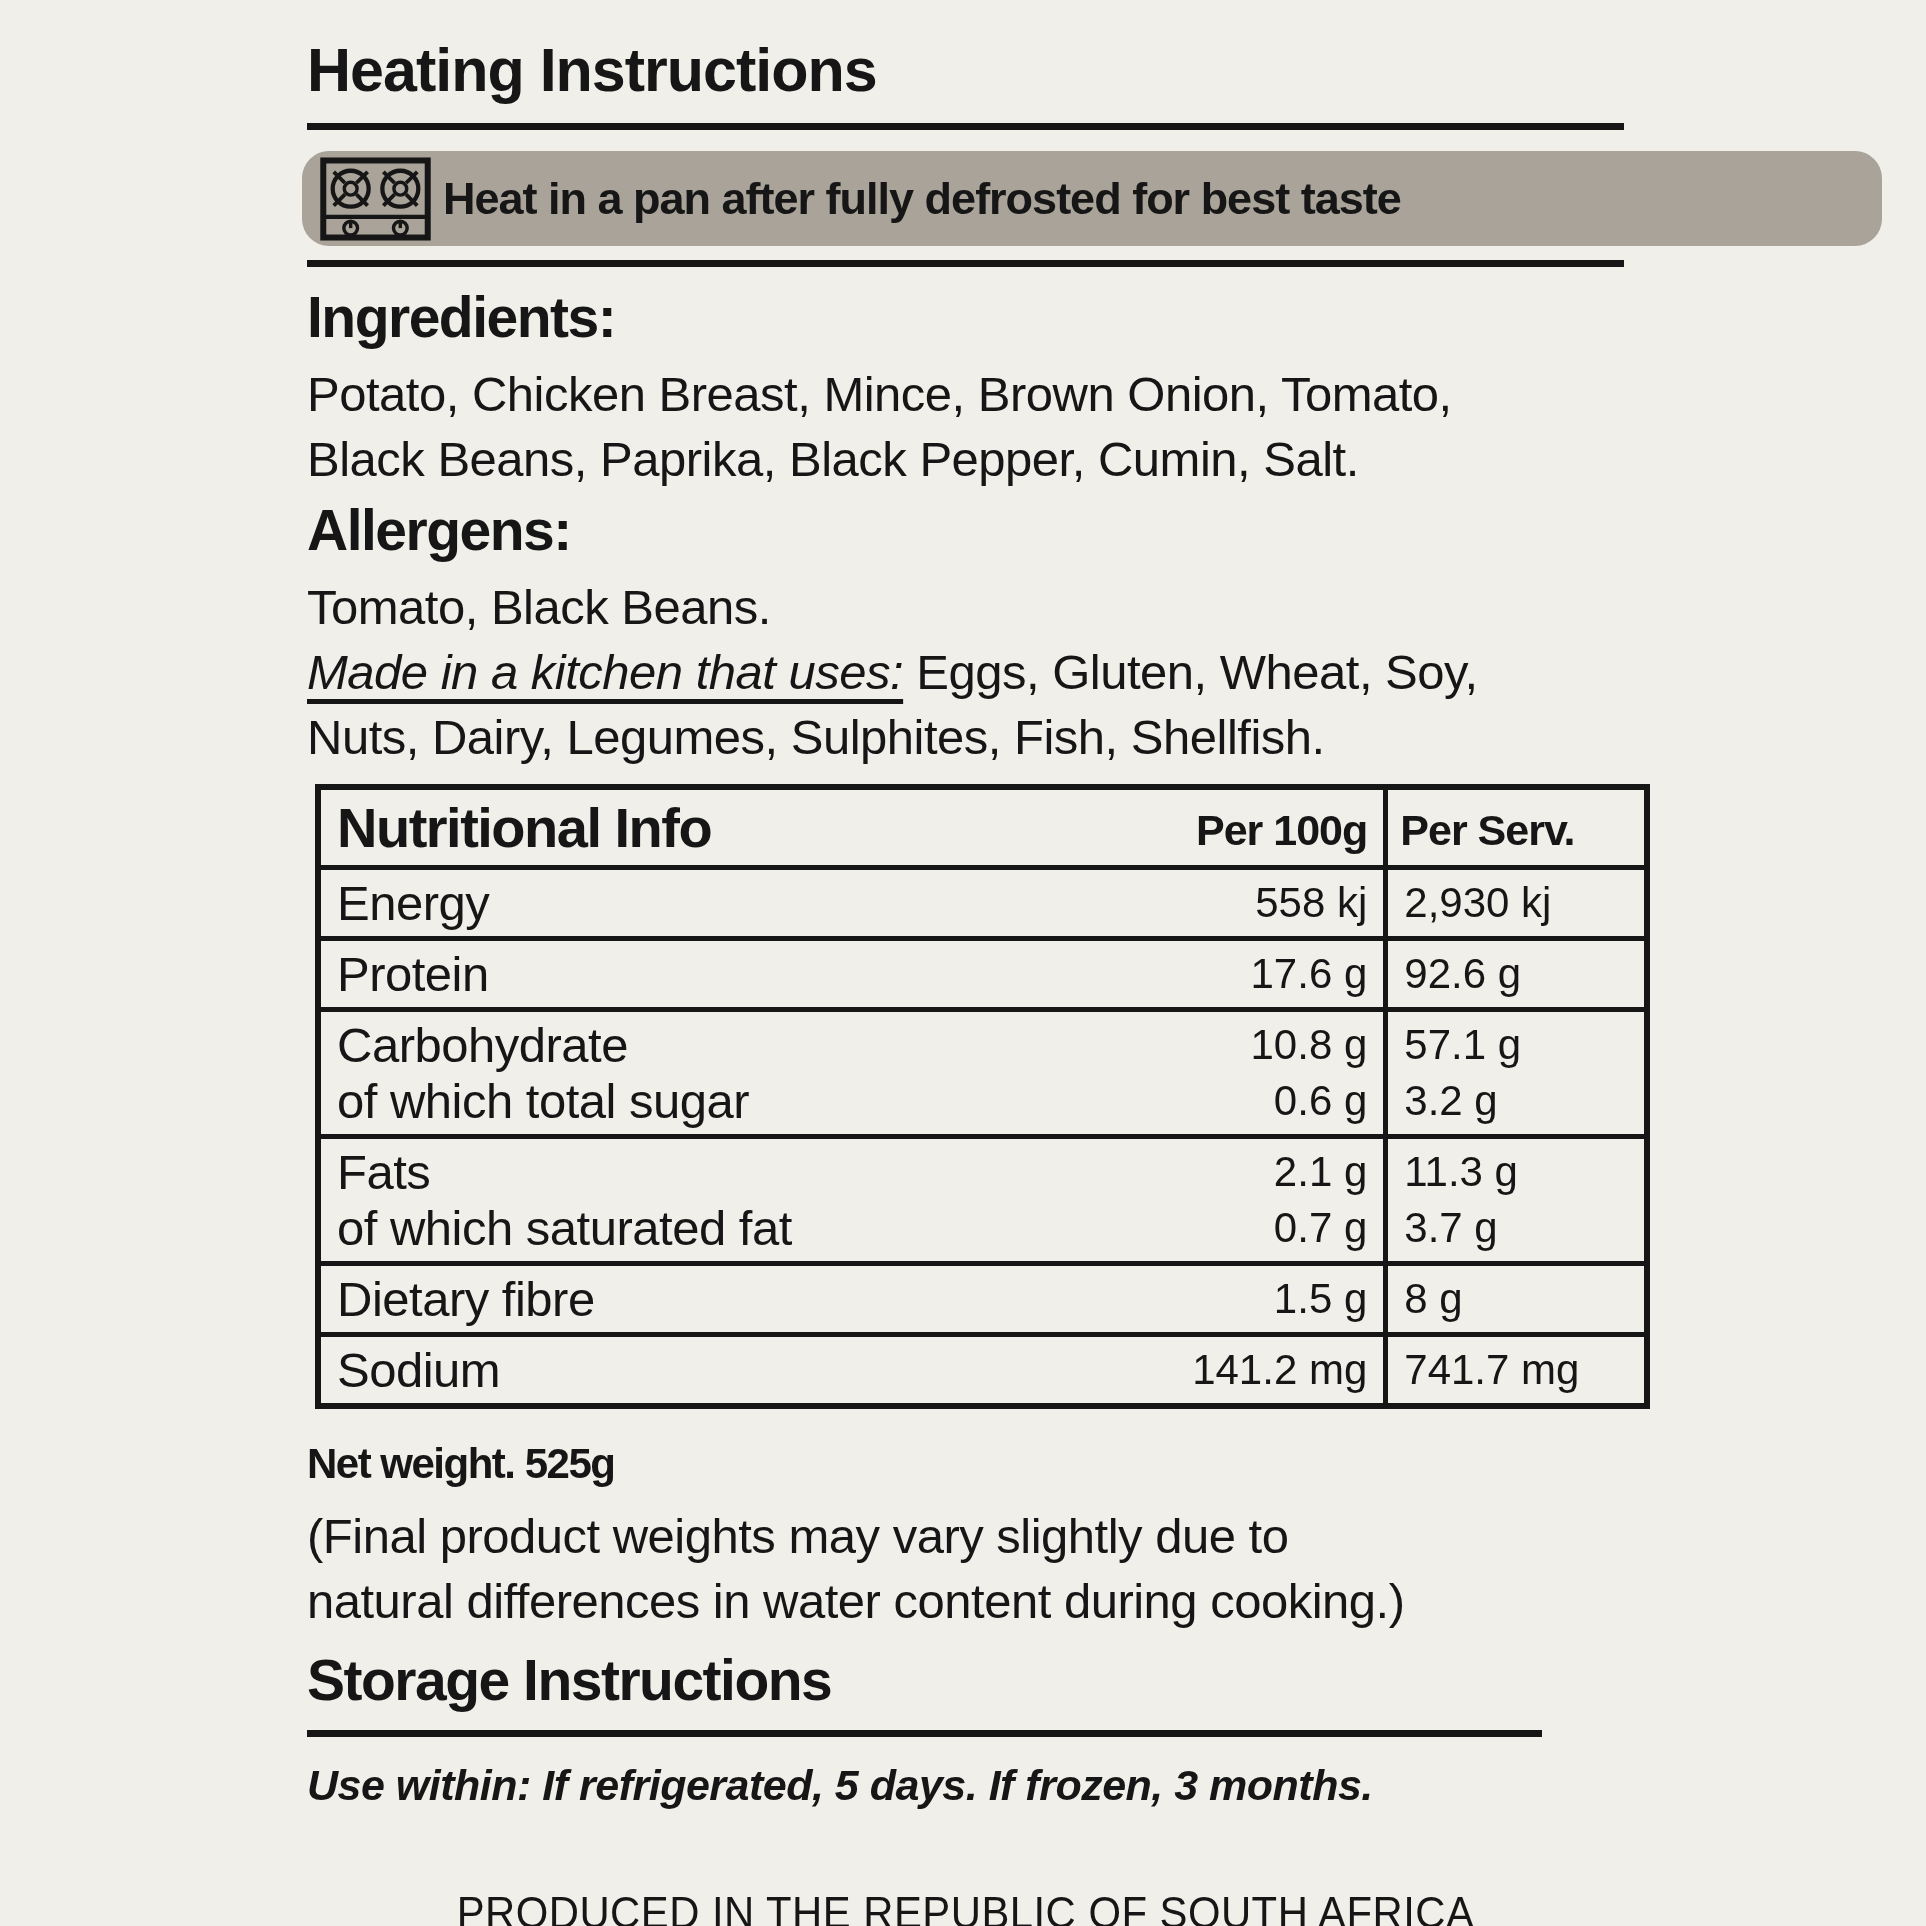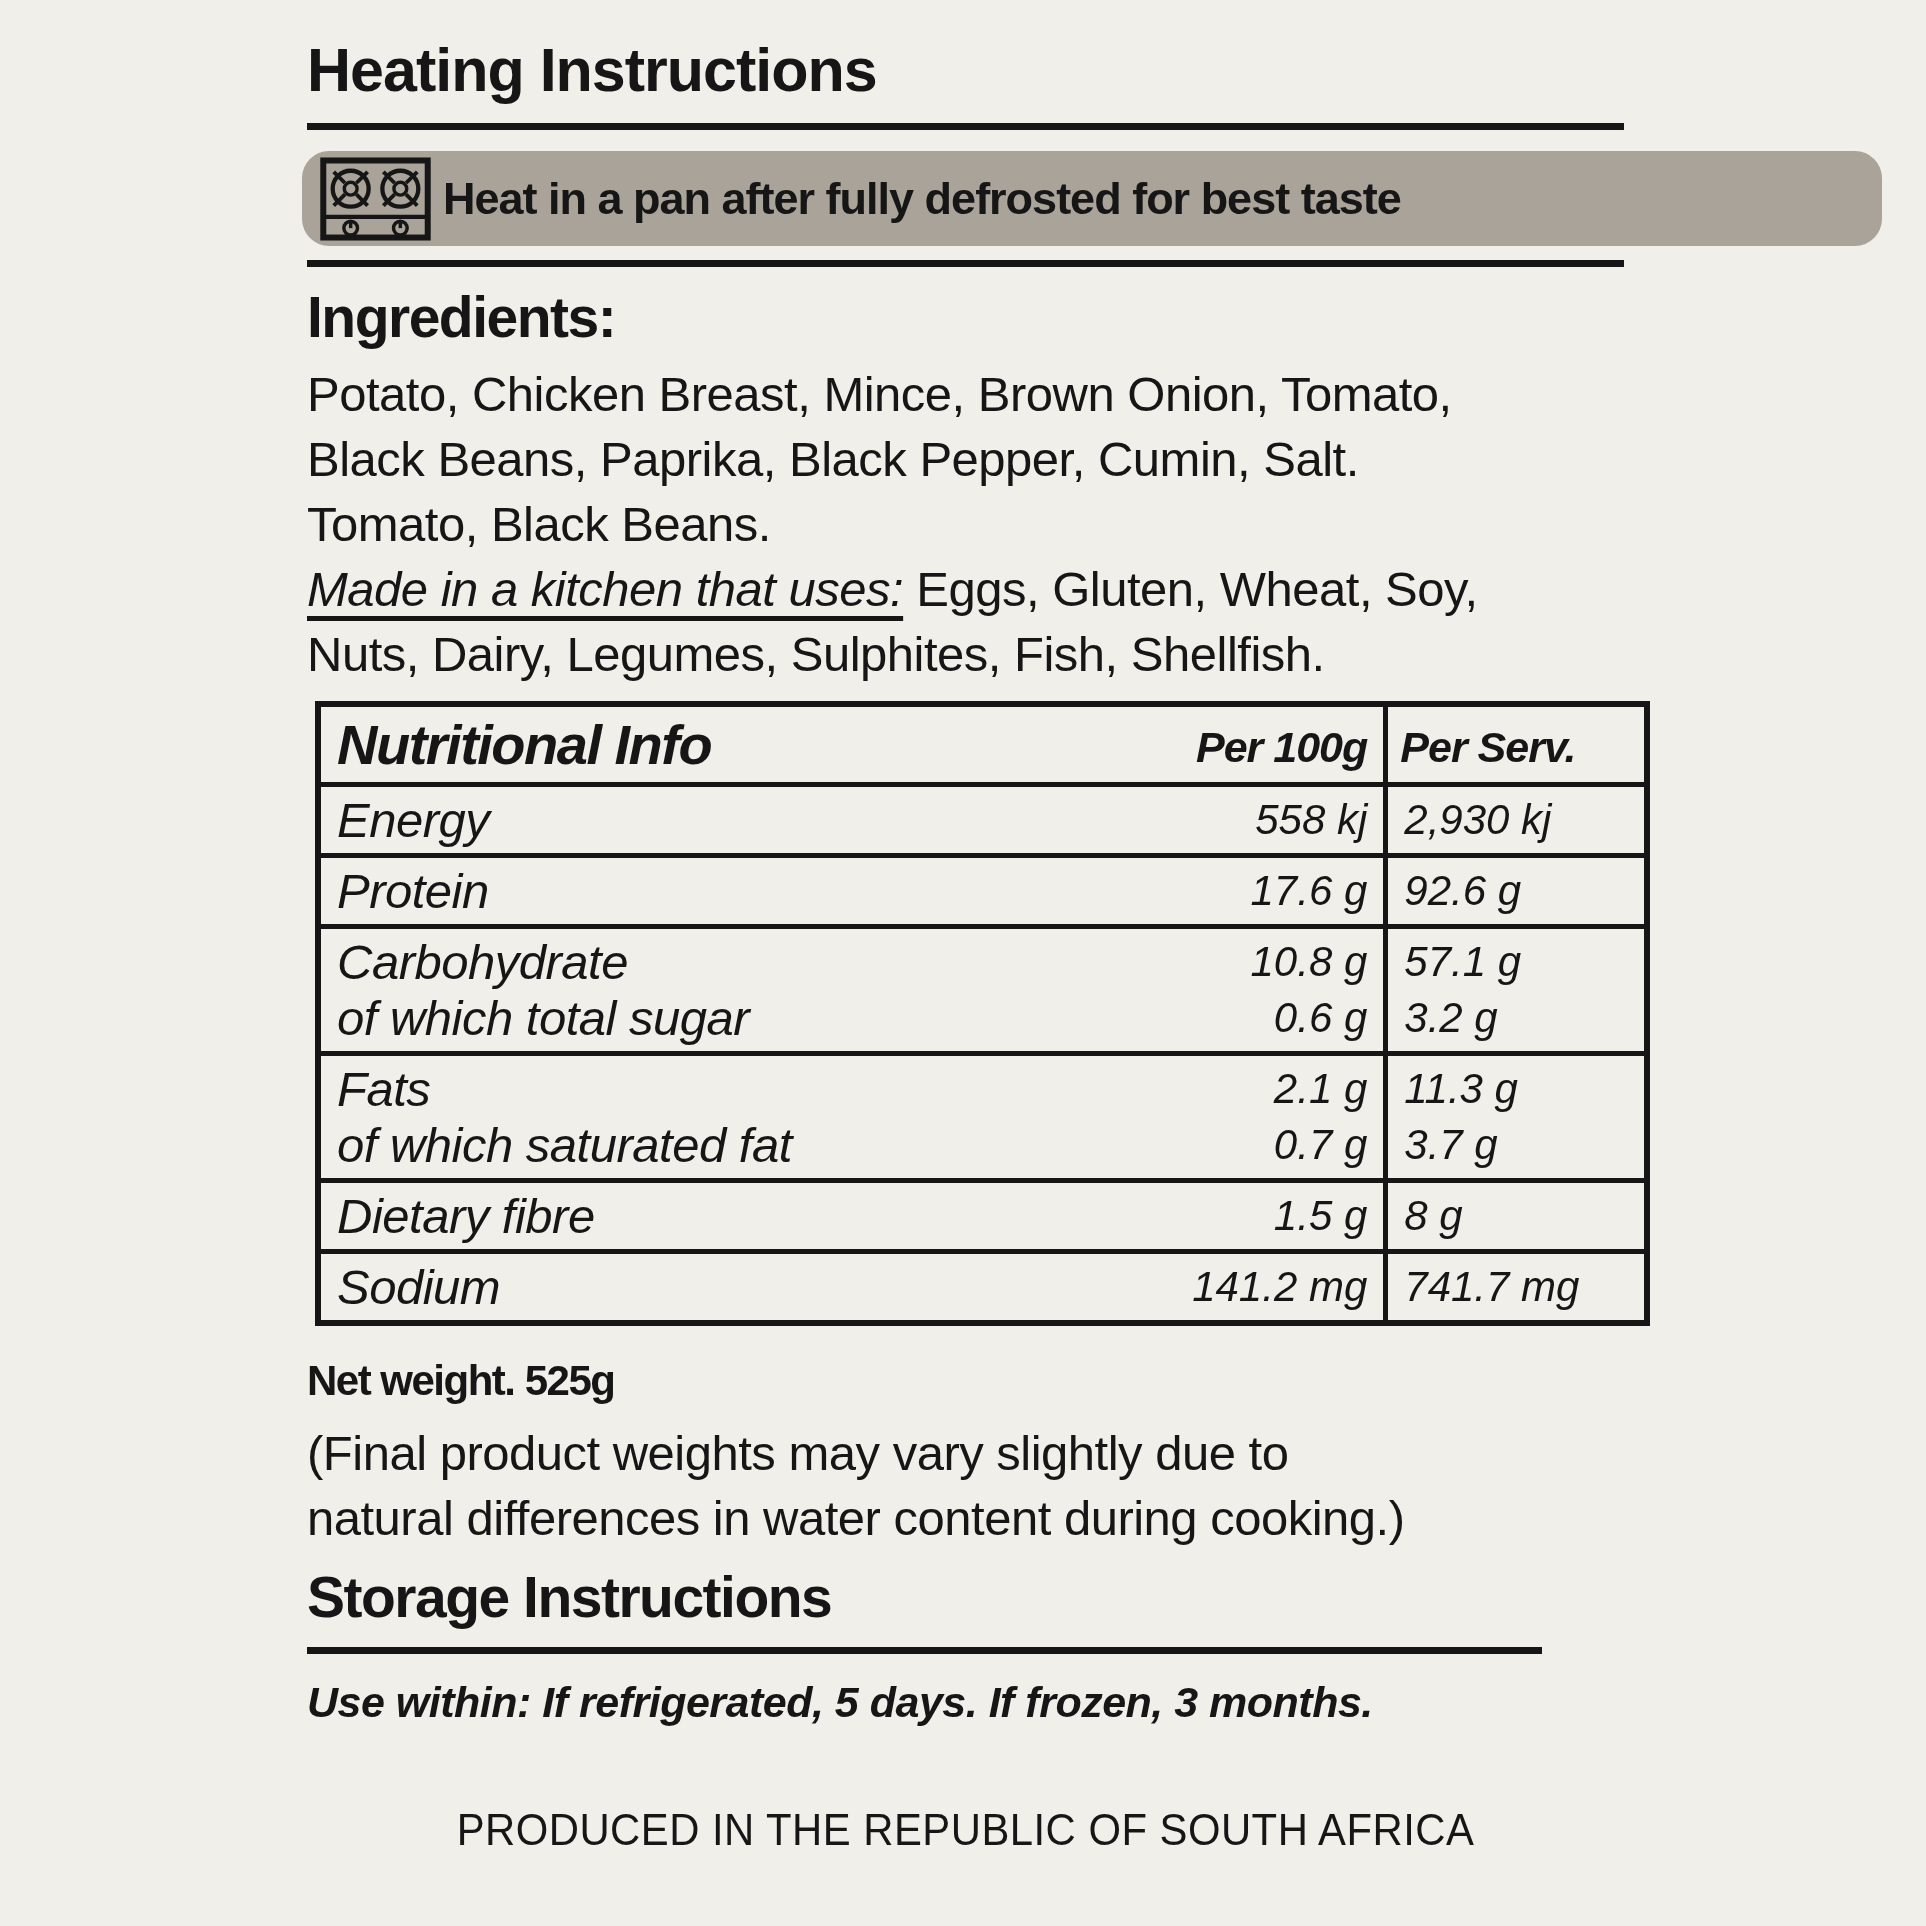--- a/index.html
+++ b/index.html
@@ -50,21 +50,21 @@
     text-underline-offset: 10px;
   }
 
   table.nutrition {
     border-collapse: collapse; table-layout: fixed;
     width: 1335px; margin: 14px 0 0 8px;
     border: 6px solid #161616;
   }
   table.nutrition td {
     border-top: 5px solid #701a75; border-bottom: 5px solid #161616;
-    padding: 5px 16px; vertical-align: middle; font-style: italic;
+    padding: 5px 16px; vertical-align: middle;
   }
   td.c-label { width: 780px; }
   td.c-100  { width: 287px; text-align: right; }
   td.c-serv { width: 261px; text-align: left; border-left: 5px solid #161616; }
   .cell-line { line-height: 56px; }
   td.c-label .cell-line { font-size: 49px; letter-spacing: -0.5px; white-space: nowrap; }
   td.c-100 .cell-line, td.c-serv .cell-line { font-size: 42px; }
   tr.head td { vertical-align: bottom; }
   .nutri-title { font-size: 56px; font-weight: 700; letter-spacing: -1.5px; line-height: 65px; white-space: nowrap; }
   .col-head { font-size: 43px; font-weight: 700; letter-spacing: -1px; line-height: 59px; white-space: nowrap; }
@@ -119,20 +119,21 @@
         </svg>
       </span>
       <span class="banner-text">Heat in a pan after fully defrosted for best taste</span>
     </div>
     <div class="rule rule-mid"></div>
 
     <h2 class="section">Ingredients:</h2>
     <p class="body-line">Potato, Chicken Breast, Mince, Brown Onion, Tomato,</p>
     <p class="body-line">Black Beans, Paprika, Black Pepper, Cumin, Salt.</p>
 
+    <h2 class="section">Allergens:</h2>
     <p class="body-line">Tomato, Black Beans.</p>
     <p class="body-line"><span class="kitchen-label">Made in a kitchen that uses:</span> <span>Eggs, Gluten, Wheat, Soy,</span></p>
     <p class="body-line">Nuts, Dairy, Legumes, Sulphites, Fish, Shellfish.</p>
 
     <table class="nutrition">
       <tbody>
           <tr class="head">
         <td class="c-label">
               <div class="nutri-title">Nutritional Info</div>
             </td>

